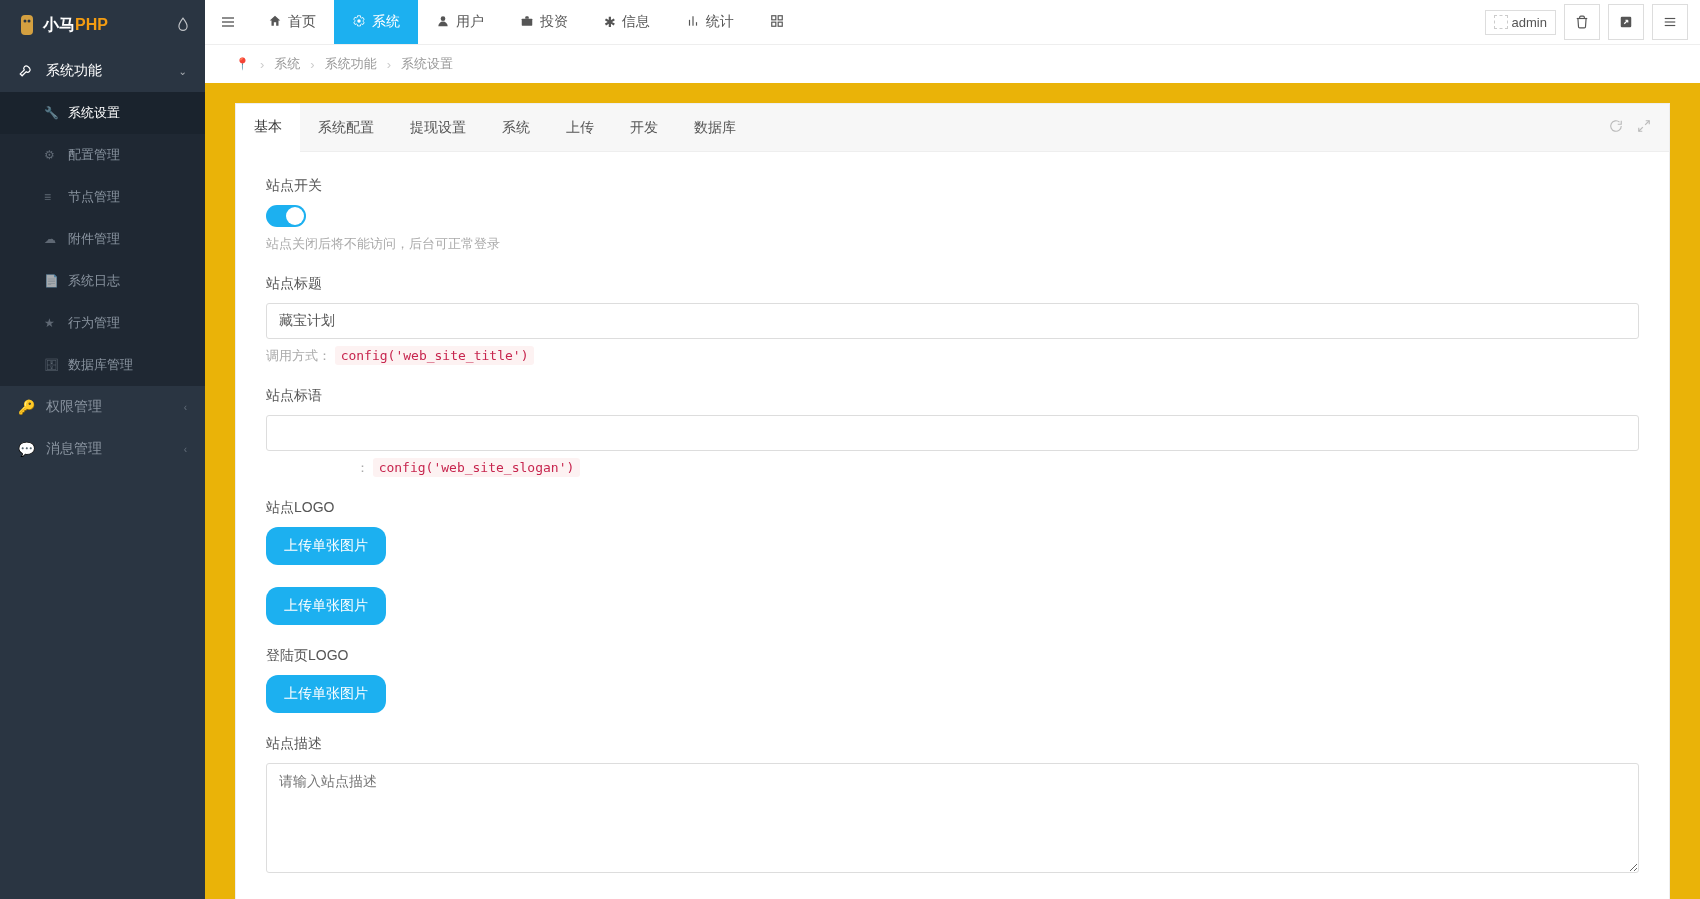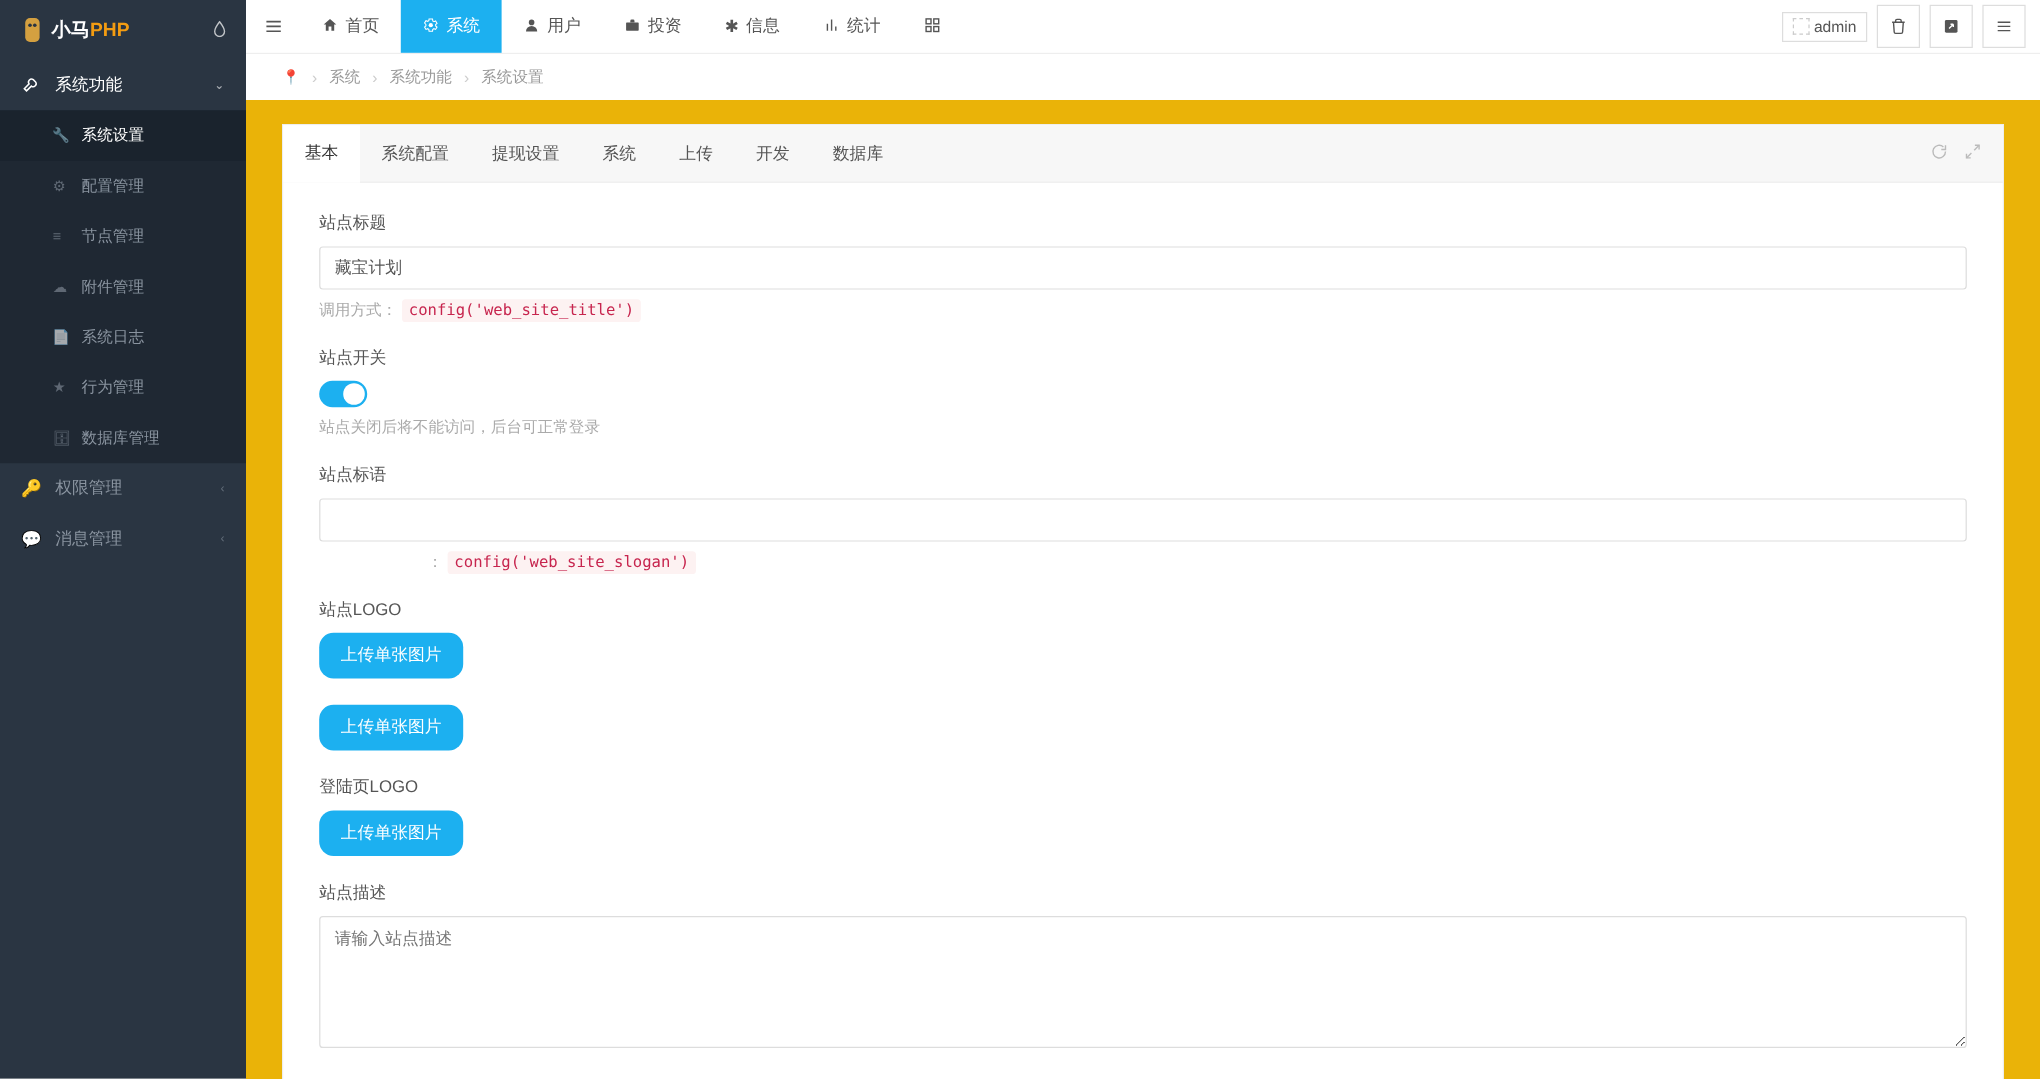--- a/index.html
+++ b/index.html
@@ -260,35 +260,35 @@
                   <polyline points="9 21 3 21 3 15"></polyline>
                   <line x1="21" y1="3" x2="14" y2="10"></line>
                   <line x1="3" y1="21" x2="10" y2="14"></line>
                 </svg>
             </span>
           </div>
         </div>
 
         <div class="form-body">
           <div class="form-group">
+            <label class="form-label">站点开关</label>
+            <div class="switch"></div>
+            <div class="form-hint">站点关闭后将不能访问，后台可正常登录</div>
+          </div>
+
+          <div class="form-group">
             <label class="form-label">站点标题</label>
             <input class="form-input" type="text" value="藏宝计划" style="">
             <div class="form-hint">
               <span>调用方式：</span>
               <span class="code">config('web_site_title')</span>
             </div>
           </div>
 
           <div class="form-group">
-            <label class="form-label">站点开关</label>
-            <div class="switch"></div>
-            <div class="form-hint">站点关闭后将不能访问，后台可正常登录</div>
-          </div>
-
-          <div class="form-group">
             <label class="form-label">站点标语</label>
             <input class="form-input" type="text" placeholder="" style="">
             <div class="form-hint" style="padding-left:90px">
               <span>：</span>
               <span class="code">config('web_site_slogan')</span>
             </div>
           </div>
 
           <div class="form-group">
             <label class="form-label">站点LOGO</label>

